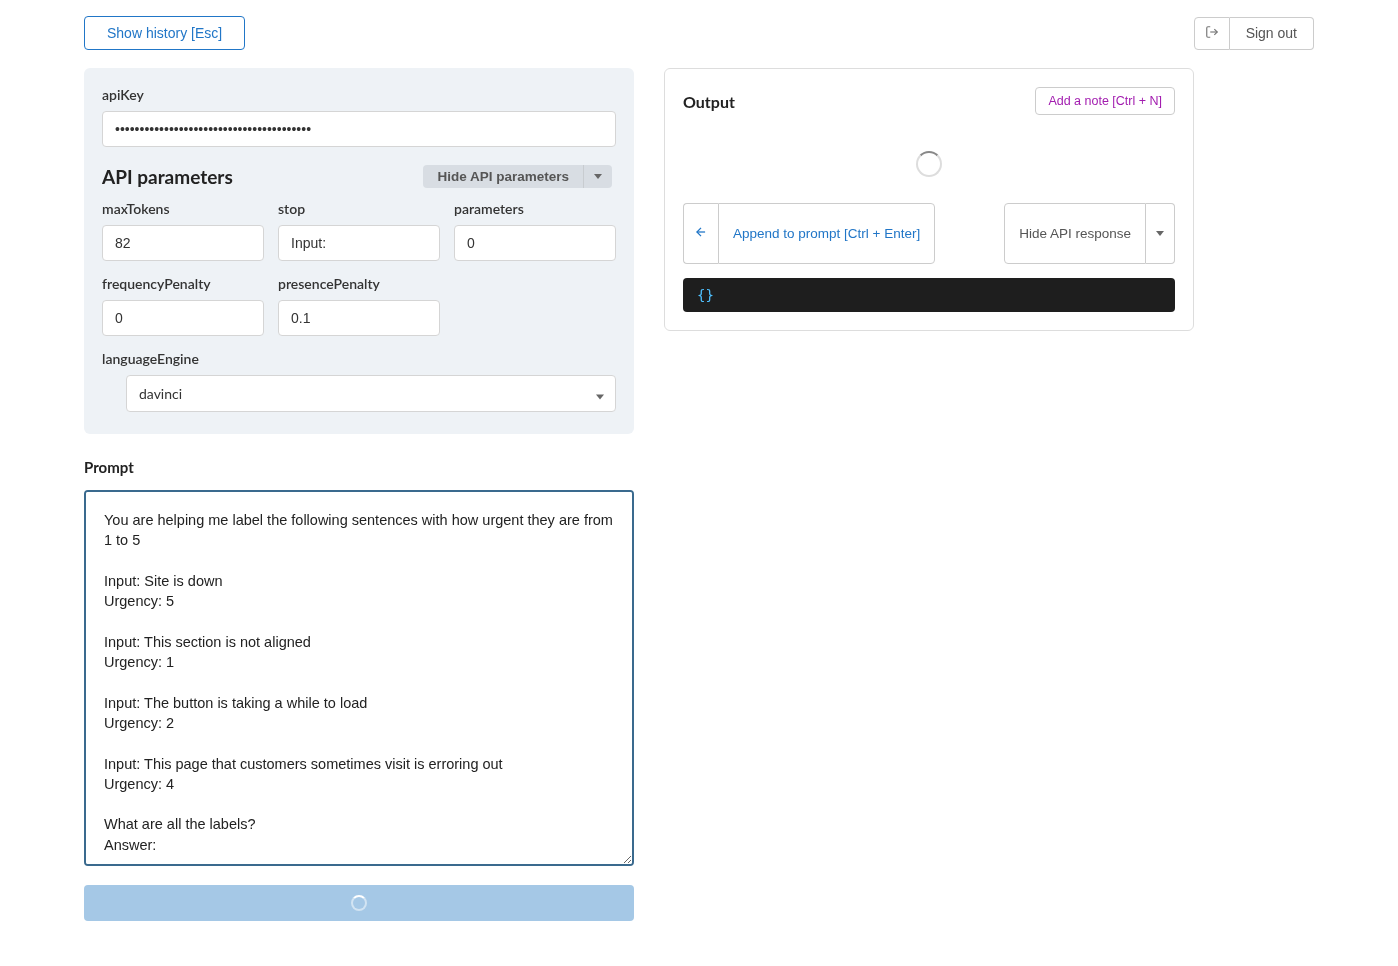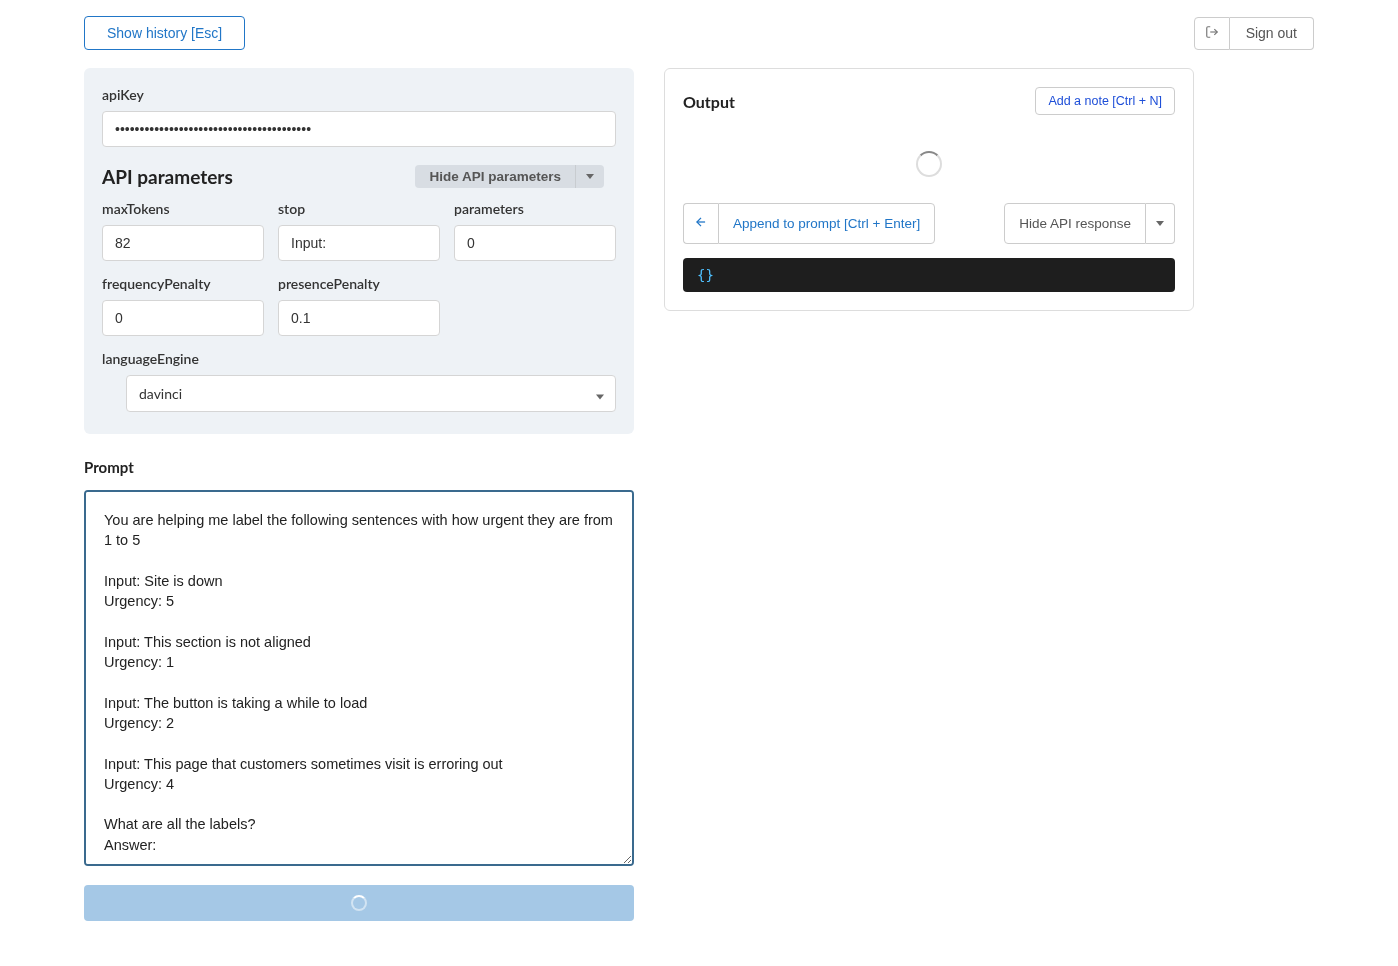--- a/index.html
+++ b/index.html
@@ -76,21 +76,21 @@
       border: 1px solid #d5d5d5;
       border-radius: 4px;
       font-size: 14px;
       background: #fff;
       color: #333;
     }
     .api-params-header {
       display: flex;
       justify-content: space-between;
       align-items: center;
-      margin: 18px 12px 12px 0;
+      margin: 18px 4px 12px 0;
     }
     .api-params-title {
       font-size: 19px;
       font-weight: 700;
       color: #222;
     }
     .btn-group {
       display: flex;
       align-items: stretch;
     }
@@ -199,21 +199,21 @@
       gap: 46px;
     }
     .output-title {
       font-weight: 700;
       font-size: 16px;
       color: #222;
     }
     .btn-small-outline {
       border: 1px solid #ccc;
       background: #fff;
-      color: #1d4ed8;
+      color: #a21caf;
       padding: 6px 12px;
       border-radius: 4px;
       font-size: 12.5px;
       cursor: pointer;
     }
     .spinner-area {
       display: flex;
       justify-content: center;
       padding: 18px 0 26px 0;
     }
@@ -243,21 +243,21 @@
       padding: 6px 10px;
       border-radius: 4px 0 0 4px;
       cursor: pointer;
       color: #2176c7;
       display: flex;
       align-items: center;
     }
     .append-text-btn {
       border: 1px solid #ccc;
       background: #fff;
-      padding: 12px 14px;
+      padding: 22px 14px;
       border-radius: 0 4px 4px 0;
       cursor: pointer;
       color: #2176c7;
       font-size: 13.5px;
     }
     .hide-resp-group {
       display: flex;
       align-items: stretch;
     }
     .hide-resp-btn {

